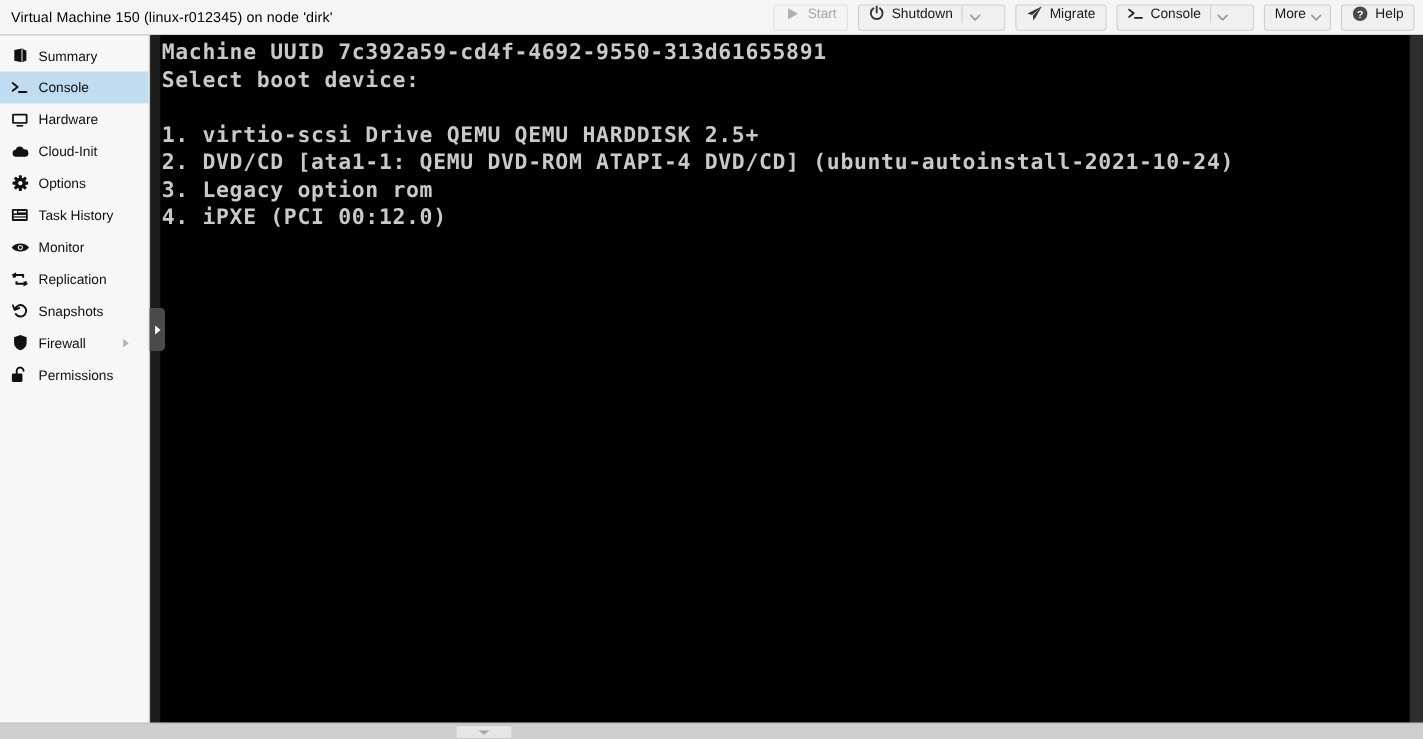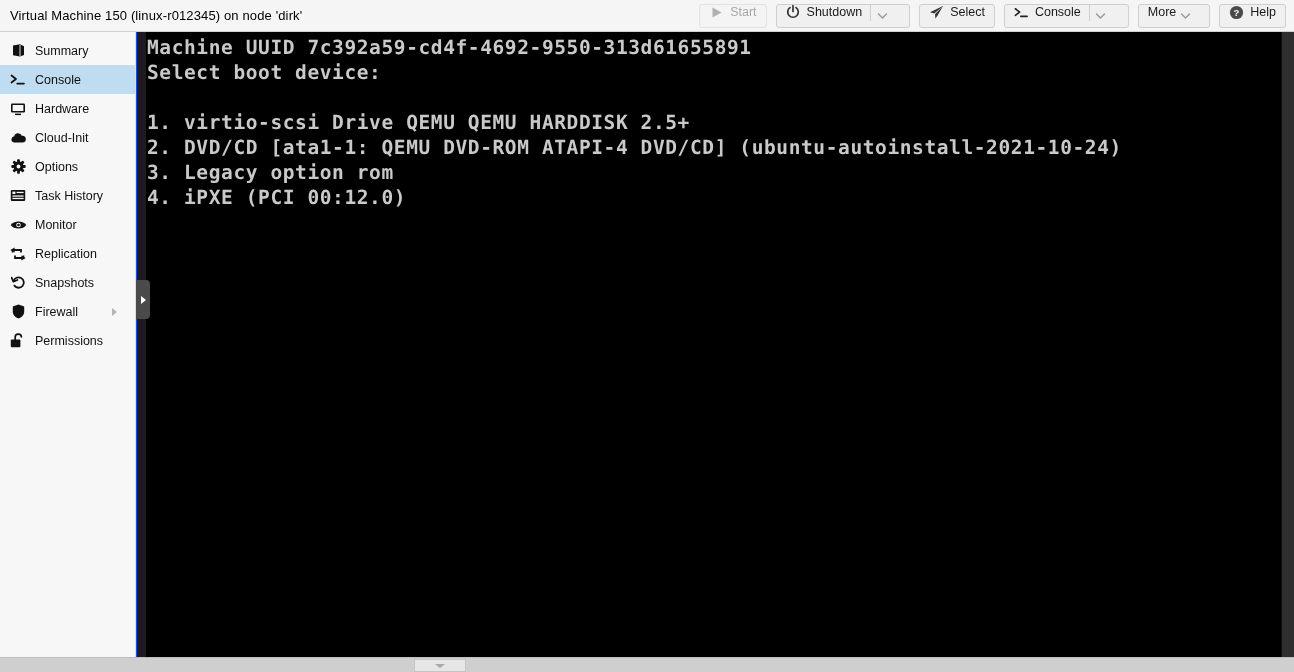--- a/index.html
+++ b/index.html
@@ -8,21 +8,21 @@
     width: 1294px; height: 672px;
     overflow: hidden;
     background: #ffffff;
     font-family: "Liberation Sans", sans-serif;
   }
 
   #app {
     position: relative;
     width: 1294px;
     height: 672px;
-    background: #1d4ed8;
+    background: #404040;
   }
 
   
   .header {
     position: absolute;
     top: 0; left: 0;
     width: 1294px;
     height: 32px;
     background: #f5f5f5;
     border-bottom: 1px solid #d0d0d0;
@@ -78,21 +78,21 @@
     flex: none;
   }
   .tbtn .caret {
     display: inline-flex;
     align-items: center;
     justify-content: center;
     width: 22px;
     height: 22px;
     flex: none;
   }
-  .tbtn.plain-caret { padding-right: 15px; }
+  .tbtn.plain-caret { padding-right: 4px; }
   .tbtn.plain-caret .caret { width: 18px; }
 
   .tbtn.disabled {
     background: #f4f4f4;
     border-color: #e2e2e2;
     color: #a8a8a8;
     cursor: default;
   }
 
   
@@ -272,21 +272,21 @@
         </span>
       </div>
 
       <div class="tbtn">
         <span class="ico">
           <svg width="15" height="15" viewBox="0 0 15 15">
             <path d="M14 1 L1 7.2 L5.2 8.6 L13.6 1.6 Z" fill="#333"></path>
             <path d="M14 1 L6.0 9.3 L6.4 13.6 L8.4 10.8 Z" fill="#333"></path>
           </svg>
         </span>
-        <span>Select</span>
+        <span>Migrate</span>
       </div>
 
       <div class="tbtn split">
         <span class="ico">
           <svg width="16" height="13" viewBox="0 0 16 13">
             <polyline points="1.5,2.5 6,6 1.5,9.5" fill="none" stroke="#222" stroke-width="1.7" stroke-linecap="round" stroke-linejoin="round"></polyline>
             <line x1="7.2" y1="10.6" x2="14" y2="10.6" stroke="#222" stroke-width="1.7" stroke-linecap="round"></line>
           </svg>
         </span>
         <span>Console</span>

